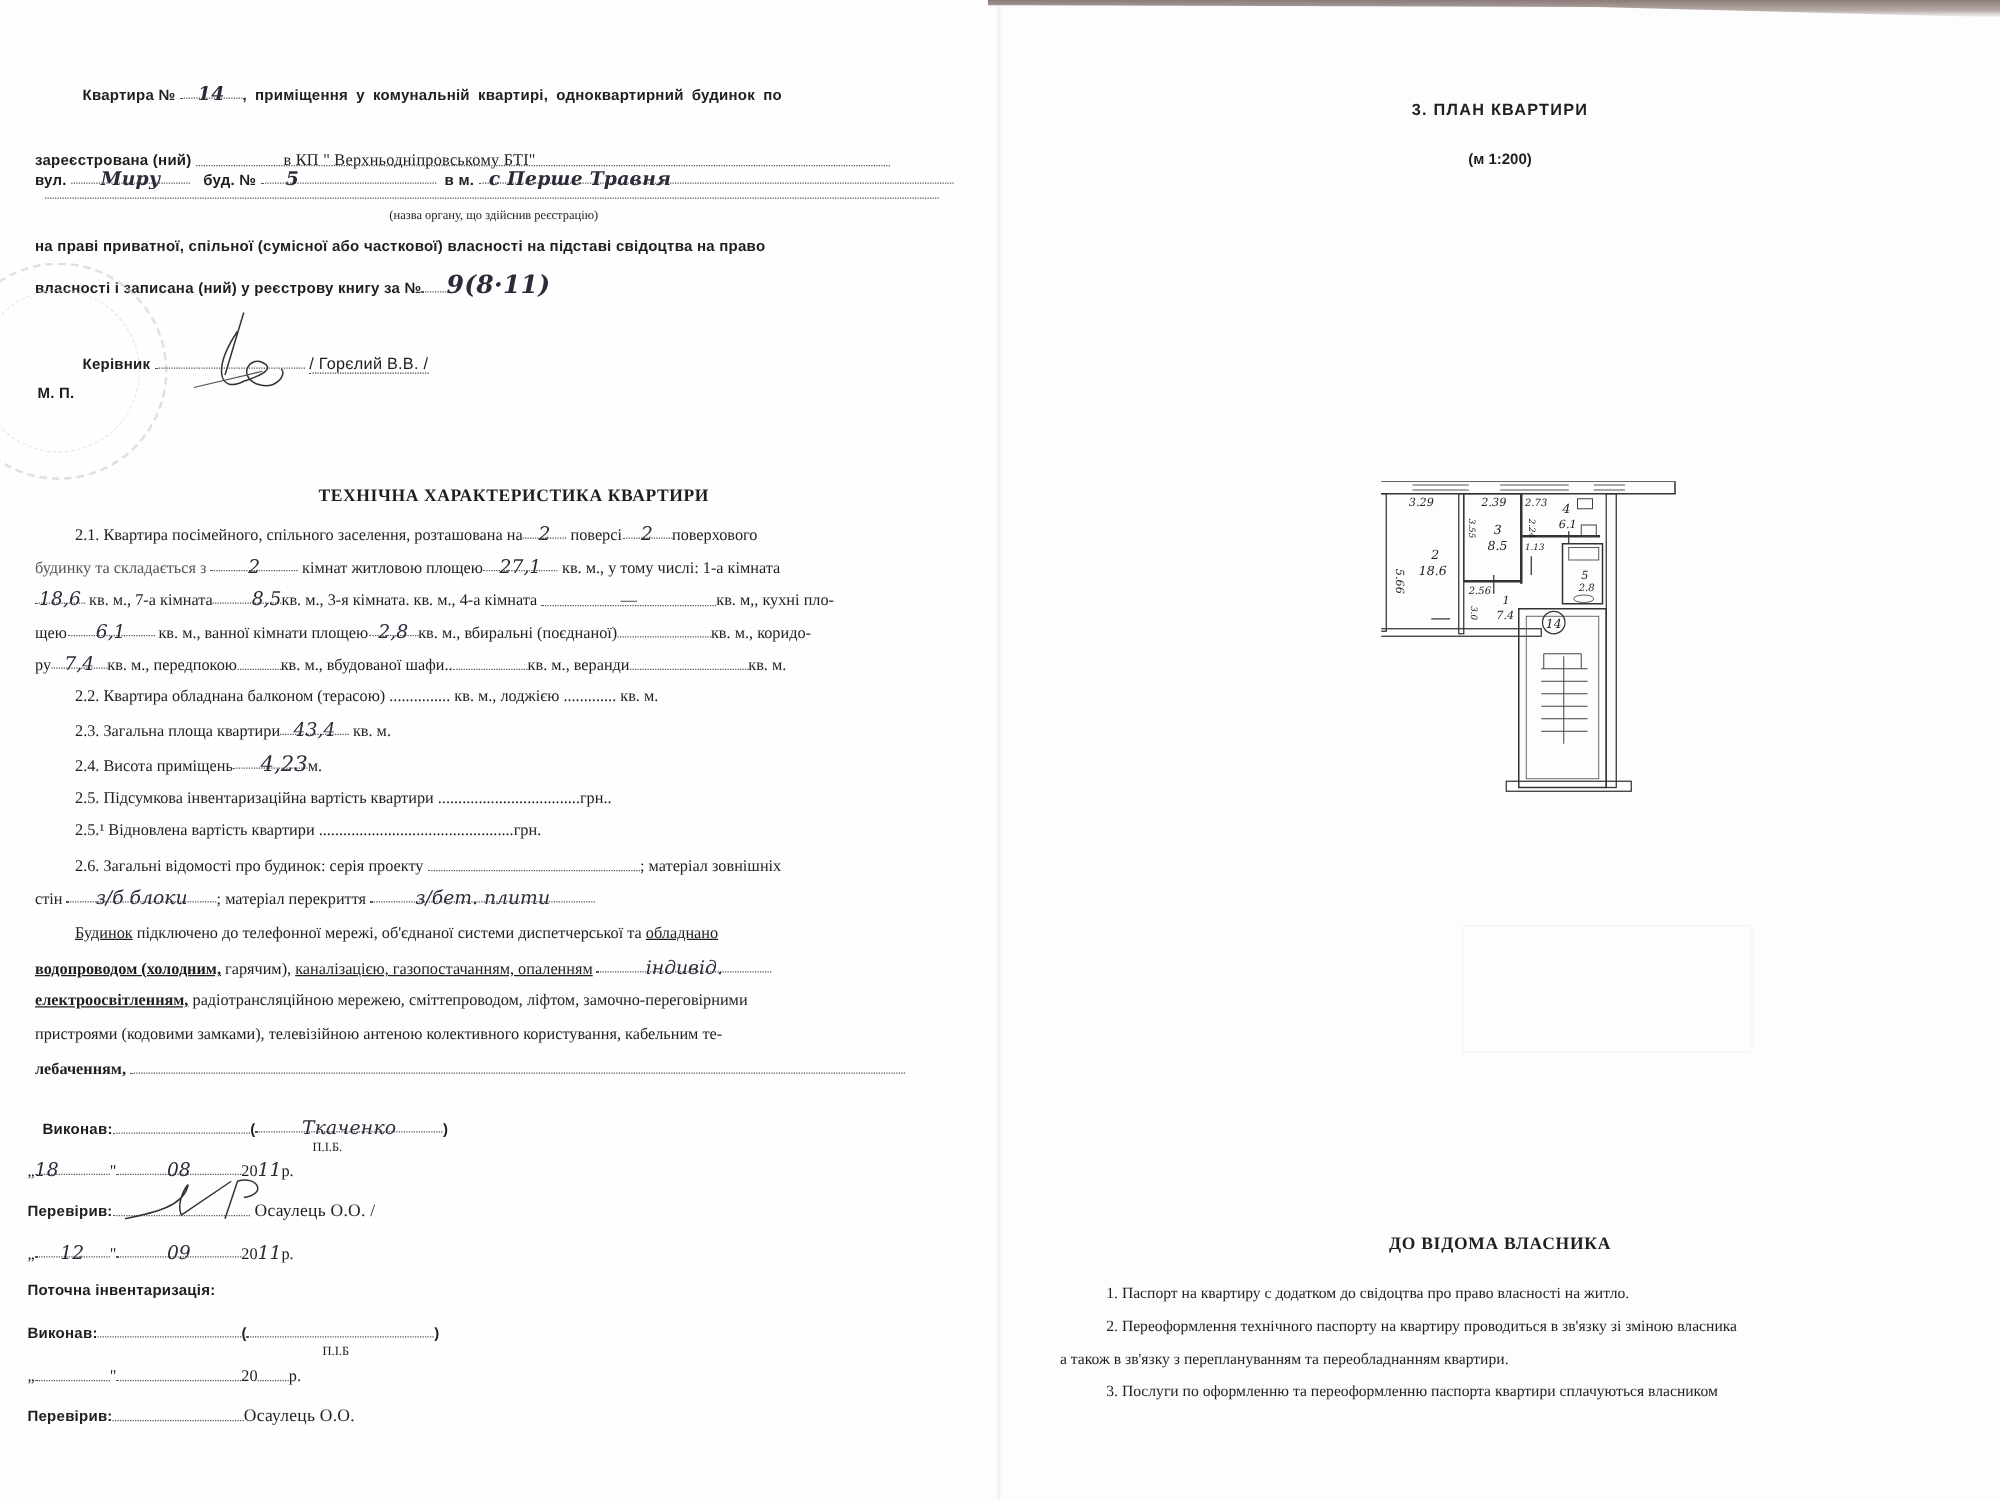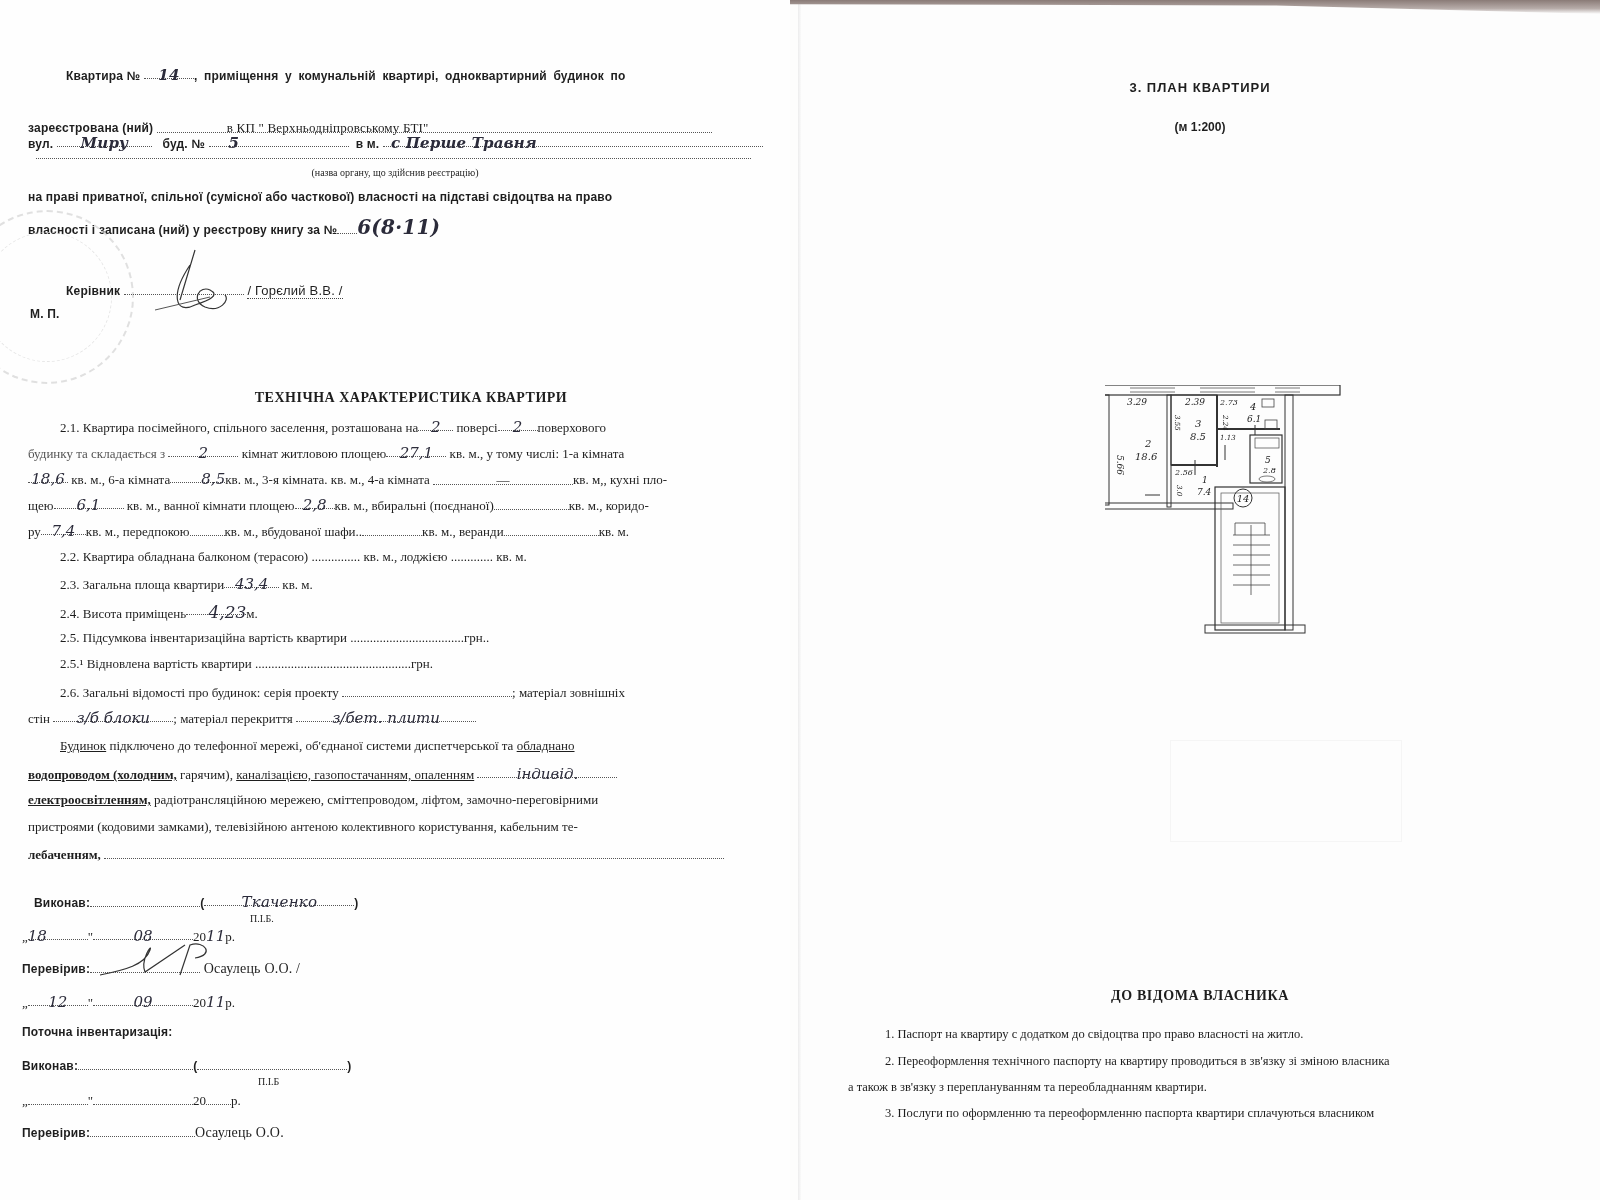--- a/index.html
+++ b/index.html
@@ -69,21 +69,21 @@
   <span>зареєстрована (ний)</span>
   <span class="dots" style="width:555px;"><span style="margin-left:70px;font-weight:normal;font-family:'Liberation Serif',serif;font-size:13px;">в КП " Верхньодніпровському БТІ"</span></span>
 </div>
 
 <div class="row" style="top:146px; left:36px;"><span class="dots" style="width:715px;"></span></div>
 <div class="caption" style="top:167px; left:0;">(назва органу, що здійснив реєстрацію)</div>
 
 <div class="row bold justify" style="top:190px; width:715px;">на праві приватної, спільної (сумісної або часткової) власності на підставі  свідоцтва  на  право</div>
 
 <div class="row bold" style="top:215px;">
-  <span>власності  і  записана (ний)  у  реєстрову  книгу  за  №</span><span class="dots" style="width:20px;"></span><span class="hand" style="font-size:20px;">6(8·11)</span>
+  <span>власності  і  записана (ний)  у  реєстрову  книгу  за  №</span><span class="dots" style="width:20px;"></span><span class="hand" style="font-size:20px;">9(8·11)</span>
 </div>
 
 <div class="stamp"></div>
 
 <div class="row bold" style="top:282px; left:66px;">
   <span>Керівник</span>
   <span class="dots" style="width:120px;"></span>
   <span style="font-weight:normal;font-family:'Liberation Sans',sans-serif;font-size:13px;border-bottom:1px dotted #444;">/ Горєлий В.В. /</span>
 </div>
 <svg class="signature" style="left:150px; top:245px;" width="90" height="75">
@@ -102,21 +102,21 @@
 
 <div class="row tech" style="top:444px;">
   <span style="color:#555;">будинку та складається з</span>
   <span class="dots" style="width:70px;text-align:center;"><span class="hand">2</span></span>
   <span>кімнат житловою площею</span><span class="dots" style="width:60px;text-align:center;"><span class="hand">27,1</span></span>
   <span>кв. м., у тому числі: 1-а кімната</span>
 </div>
 
 <div class="row tech" style="top:470px;">
   <span class="dots" style="width:40px;text-align:center;"><span class="hand">18,6</span></span>
-  <span>кв. м., 6-а кімната</span><span class="dots" style="width:55px;text-align:right;"><span class="hand">8,5</span></span><span>кв. м., 3-я кімната. кв. м., 4-а кімната</span>
+  <span>кв. м., 7-а кімната</span><span class="dots" style="width:55px;text-align:right;"><span class="hand">8,5</span></span><span>кв. м., 3-я кімната. кв. м., 4-а кімната</span>
   <span class="dots" style="width:140px;text-align:center;"><span>—</span></span><span>кв. м,, кухні пло-</span>
 </div>
 
 <div class="row tech" style="top:496px;">
   <span>щею</span><span class="dots" style="width:70px;text-align:center;"><span class="hand">6,1</span></span>
   <span>кв. м., ванної кімнати площею</span><span class="dots" style="width:40px;text-align:center;"><span class="hand">2,8</span></span><span>кв. м., вбиральні (поєднаної)</span><span class="dots" style="width:75px;"></span><span>кв. м., коридо-</span>
 </div>
 
 <div class="row tech" style="top:522px;">
   <span>ру</span><span class="dots" style="width:45px;text-align:center;"><span class="hand">7,4</span></span><span>кв. м., передпокою</span><span class="dots" style="width:35px;"></span><span>кв. м., вбудованої  шафи..</span><span class="dots" style="width:60px;"></span><span>кв. м.,  веранди</span><span class="dots" style="width:95px;"></span><span>кв. м.</span>

